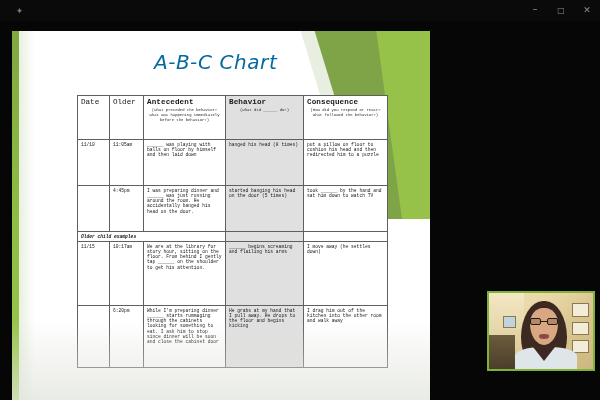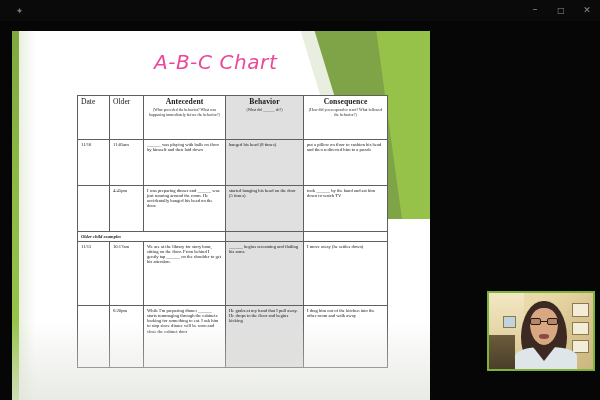--- a/index.html
+++ b/index.html
@@ -80,21 +80,21 @@
     background: linear-gradient(to bottom, rgba(255,255,255,0), rgba(225,228,220,0.75));
     pointer-events: none;
   }
 
   .slide-title {
     position: absolute; top: 19px; left: 142px;
     font-family: "DejaVu Sans", sans-serif;
     font-style: italic;
     font-size: 20px;
     letter-spacing: 0.6px;
-    color: #ec4899;
+    color: #0369a1;
     white-space: nowrap;
   }
 
   
   .abc-table {
     position: absolute;
     top: 64px; left: 65px;
     width: 310px;
     border-collapse: collapse;
     table-layout: fixed;
@@ -102,32 +102,33 @@
     font-family: "Liberation Serif", serif;
     color: #16171a;
   }
   .abc-table td, .abc-table th {
     border: 1px solid #5d5f63;
     vertical-align: top;
     padding: 2px 3px 2px 3px;
     font-weight: normal;
     text-align: left;
     line-height: 1.12;
+    font-family: Liberation Mono, monospace;
   }
   .col-date  { width: 32px; }
   .col-time  { width: 34px; }
   .col-ante  { width: 82px; }
   .col-beh   { width: 78px; }
   .col-cons  { width: 84px; }
 
   .hdr-cell { height: 44px; position: relative; }
   .hdr-cell.shade { background: #e0e0e0; }
   .hdr-title {
     display: block;
-    text-align: center;
+    text-align: left;
     font-weight: bold;
     font-size: 7.6px;
     letter-spacing: .1px;
     margin-bottom: 1px;
   }
   .hdr-sub {
     display: block;
     text-align: center;
     font-size: 3.9px;
     line-height: 1.32;

